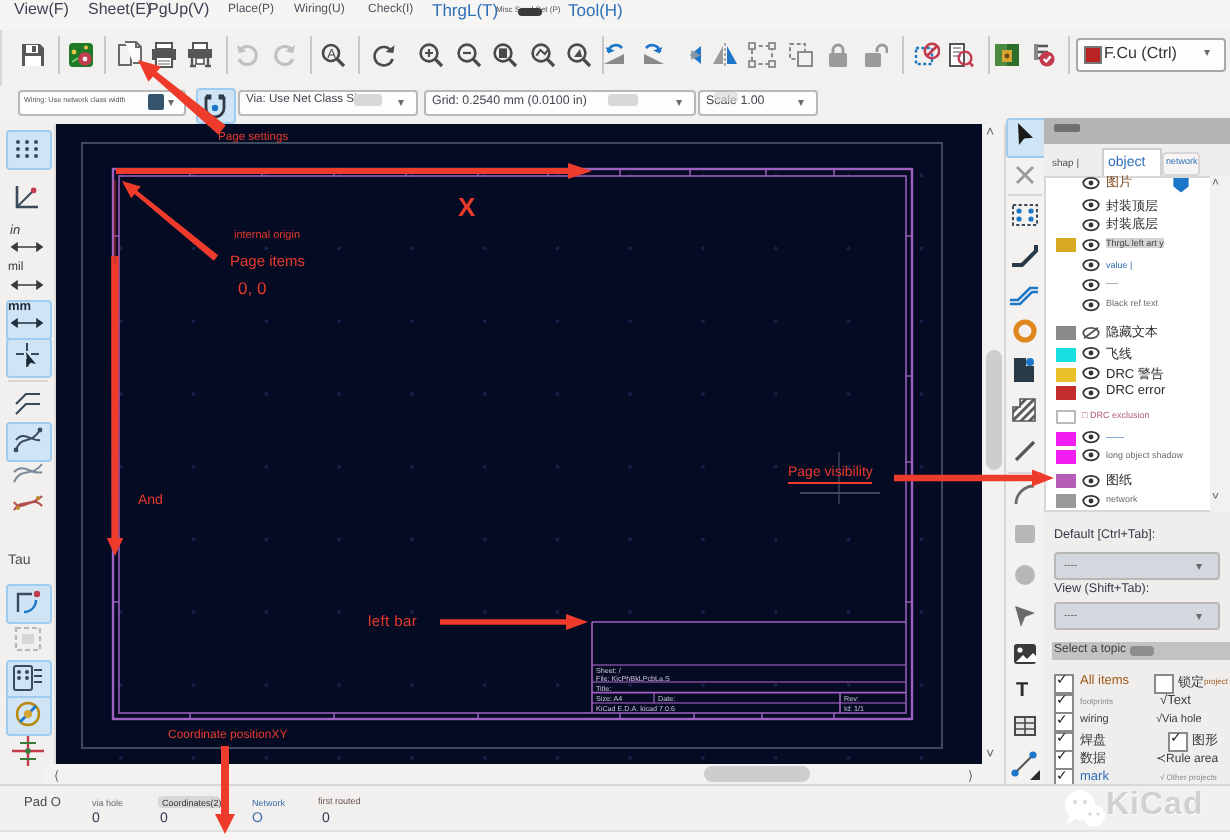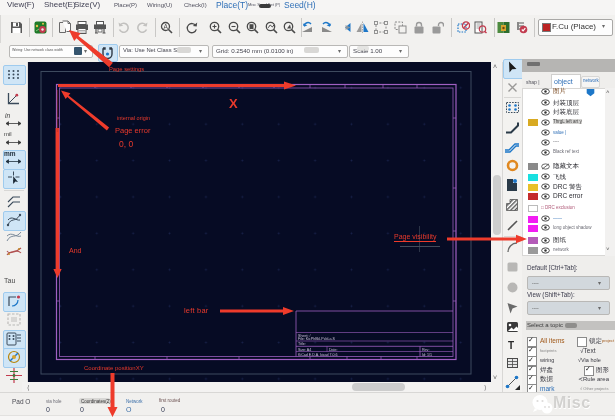--- a/index.html
+++ b/index.html
@@ -23,28 +23,28 @@
 .ptiny{position:absolute;left:31px;top:1px;font-size:4.5px;color:#6b6b74;white-space:nowrap;}
 .ckb{position:absolute;width:8px;height:8px;background:#fff;border:1px solid #8a8a8a;}
 .cklb{position:absolute;font-size:6.5px;color:#3a3a42;white-space:nowrap;}
 </style>
 </head>
 <body>
 
 <div class="abs" style="left:0;top:0;width:615px;height:15px;background:#f6f5f4;"></div>
 <div class="menu" style="left:7px;">View(F)</div>
 <div class="menu" style="left:44px;">Sheet(E)</div>
-<div class="menu" style="left:74px;">Size(V)</div>
+<div class="menu" style="left:74px;">PgUp(V)</div>
 <div class="menu2" style="left:114px;">Place(P)</div>
 <div class="menu2" style="left:147px;">Wiring(U)</div>
 <div class="menu2" style="left:184px;">Check(I)</div>
-<div class="menub" style="left:216px;">Place(T)</div>
+<div class="menub" style="left:216px;">ThrgL(T)</div>
 <div class="menu2" style="left:248px;font-size:4px;width:32px;overflow:hidden;white-space:nowrap;">Misc Seed Set (P)</div>
 <div class="abs" style="left:259px;top:4px;width:12px;height:4px;background:#3a3a3a;border-radius:2px;"></div>
-<div class="menub" style="left:284px;">Seed(H)</div>
+<div class="menub" style="left:284px;">Tool(H)</div>
 
 <div class="abs" style="left:0;top:15px;width:615px;height:28px;background:#f2f1ef;"></div>
 <div class="abs" style="left:0;top:15px;width:1px;height:405px;background:#d8d7d5;"></div>
 <div id="tb1">
 <div class="sep1" style="left:29px;"></div>
 <div class="sep1" style="left:52px;"></div>
 <div class="sep1" style="left:113px;"></div>
 <div class="sep1" style="left:155px;"></div>
 <div class="sep1" style="left:179px;"></div>
 <div class="sep1" style="left:301px;"></div>
@@ -206,21 +206,21 @@
 
 <svg class="abs" style="left:515px;top:21px;" width="13" height="13" viewBox="0 0 13 13">
       <path d="M2 2 h7 M2 5 h7 M2 8 h5" stroke="#555" stroke-width="1.2"></path>
       <rect x="2" y="1" width="2" height="8" fill="#888"></rect>
       <circle cx="8.5" cy="8.5" r="3.8" fill="#c23b4e"></circle>
       <path d="M6.8 8.5 l1.3 1.3 l2.2 -2.6" stroke="#fff" stroke-width="1.2" fill="none"></path>
     </svg>
 
 <div class="abs" style="left:538px;top:19px;width:73px;height:15px;background:#fdfdfd;border:1px solid #a9a8a6;border-radius:2px;"></div>
 <div class="abs" style="left:542px;top:23px;width:7px;height:7px;background:#bb2323;border:1px solid #777;"></div>
-<div class="abs" style="left:552px;top:21.5px;font-size:8px;color:#333;">F.Cu (Place)</div>
+<div class="abs" style="left:552px;top:21.5px;font-size:8px;color:#333;">F.Cu (Ctrl)</div>
 <div class="chev" style="left:602px;top:22px;">▾</div>
 </div>
 
 <div class="abs" style="left:0;top:43px;width:615px;height:19px;background:#f2f1ef;"></div>
 
 <div class="cb" style="left:9px;top:45px;width:82px;"></div>
 <div class="abs" style="left:12px;top:48px;font-size:3.6px;color:#555;">Wiring: Use network class width</div>
 <div class="abs" style="left:74px;top:47px;width:8px;height:8px;background:#35556e;border-radius:1px;"></div>
 <div class="chev" style="left:84px;top:47px;">▾</div>
 
@@ -677,21 +677,21 @@
 <div id="wmark">
 <svg class="abs" style="left:531px;top:393px;z-index:60;" width="24" height="24" viewBox="0 0 24 24">
       <circle cx="9" cy="9.5" r="7.5" fill="#fff"></circle>
       <circle cx="16" cy="15" r="5.5" fill="#fff"></circle>
       <circle cx="6.5" cy="8" r="1.1" fill="#dddcda"></circle>
       <circle cx="11.5" cy="8" r="1.1" fill="#dddcda"></circle>
       <circle cx="14" cy="14" r="0.9" fill="#dddcda"></circle>
       <circle cx="18" cy="14" r="0.9" fill="#dddcda"></circle>
       <path d="M4 15 l-2 4 l4.5 -2" fill="#fff"></path>
     </svg>
-<div class="abs" style="left:553px;top:394px;z-index:60;font-size:16px;font-weight:bold;color:#d2d1cf;letter-spacing:0.5px;text-shadow:0.5px 0.5px 0 #fff;">Misc</div>
+<div class="abs" style="left:553px;top:394px;z-index:60;font-size:16px;font-weight:bold;color:#d2d1cf;letter-spacing:0.5px;text-shadow:0.5px 0.5px 0 #fff;">KiCad</div>
 </div>
 
 <div class="abs" style="left:0;top:392px;width:615px;height:23px;background:#f1f0ee;border-top:1px solid #d8d7d5;box-sizing:border-box;"></div>
 <div class="abs" style="left:0;top:415px;width:615px;height:5px;background:#f7f6f5;border-top:1px solid #e2e1df;box-sizing:border-box;"></div>
 <div class="abs" style="left:12px;top:398px;font-size:6.5px;color:#4a4a52;">Pad O</div>
 <div class="abs" style="left:46px;top:399px;font-size:4.5px;color:#6b6b74;">via hole</div>
 <div class="abs" style="left:46px;top:406px;font-size:7px;color:#333a54;">0</div>
 <div class="abs" style="left:79px;top:398px;width:31px;height:6px;background:#d8d7d5;border-radius:2px;"></div>
 <div class="abs" style="left:81px;top:398.5px;font-size:4.5px;color:#333;white-space:nowrap;">Coordinates(2)</div>
 <div class="abs" style="left:80px;top:406px;font-size:7px;color:#333a54;">0</div>
@@ -709,19 +709,19 @@
 <polygon points="55.6,128.0 55.7,269.0 53.4,269.0 57.5,278.0 61.6,269.0 59.3,269.0 59.4,128.0"></polygon>
         <rect x="56.8" y="90" width="1.4" height="42" fill="#b13129" opacity="0.45"></rect>
 <polygon points="447.0,240.6 516.0,240.6 516.0,243.2 527.0,239.0 516.0,234.8 516.0,237.4 447.0,237.4"></polygon>
 <polygon points="220.0,312.4 283.0,312.4 283.0,315.0 294.0,311.0 283.0,307.0 283.0,309.6 220.0,309.6"></polygon>
 <polygon points="110.5,373.0 110.5,407.0 107.5,407.0 112.5,417.0 117.5,407.0 114.5,407.0 114.5,373.0"></polygon>
 </g>
 </svg>
 <div class="red" style="left:109px;top:66px;font-size:5.8px;z-index:51;">Page settings</div>
 <div class="red" style="left:229px;top:96px;font-size:13px;font-weight:bold;z-index:51;">X</div>
 <div class="red" style="left:117px;top:114.5px;font-size:5.5px;z-index:51;">internal origin</div>
-<div class="red" style="left:115px;top:126px;font-size:7.5px;z-index:51;">Page error</div>
+<div class="red" style="left:115px;top:126px;font-size:7.5px;z-index:51;">Page items</div>
 <div class="red" style="left:119px;top:139px;font-size:8.5px;z-index:51;">0, 0</div>
 <div class="red" style="left:69px;top:246.5px;font-size:7px;z-index:51;">And</div>
 <div class="red" style="left:394px;top:232.5px;font-size:7px;z-index:51;border-bottom:1px solid #ee3b2b;padding-bottom:1px;">Page visibility</div>
 <div class="red" style="left:184px;top:306px;font-size:7.5px;letter-spacing:0.2px;z-index:51;">left bar</div>
 <div class="red" style="left:84px;top:364.5px;font-size:6px;z-index:51;">Coordinate positionXY</div>
 </div>
 
 </body></html>

